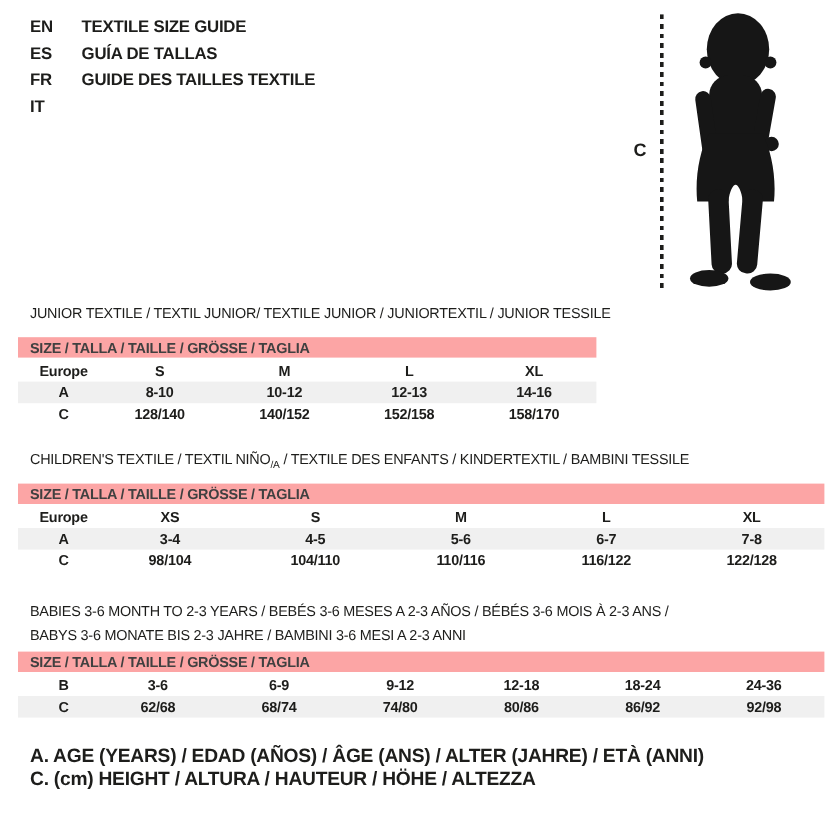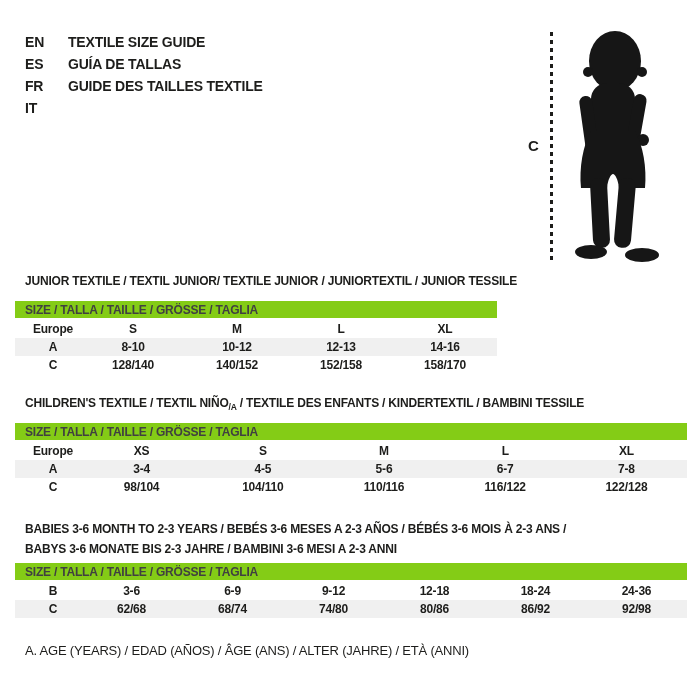--- a/index.html
+++ b/index.html
@@ -4,57 +4,57 @@
 <style>
   * { margin:0; padding:0; box-sizing:border-box; }
   html,body { width:700px; height:700px; }
   body {
     background:#ffffff;
     font-family:"Liberation Sans", sans-serif;
     color:#1d1d1b;
     position:relative;
     overflow:hidden;
   }
-  .canvas { position:absolute; inset:0;margin-top:20px; }
+  .canvas { position:absolute; inset:0; }
 
   
   .lang-list { position:absolute; left:25px; top:11px; }
   .lang-row { display:flex; height:22px; align-items:center;
               font-weight:bold; font-size:14px; letter-spacing:-0.2px; }
   .lang-code { width:43px; }
 
   
   .measure-line { position:absolute; left:550px; top:12px; width:3px; height:231px;
                   background:repeating-linear-gradient(to bottom,#1d1d1b 0 4px, transparent 4px 8px); }
   .measure-label { position:absolute; left:528px; top:117px;
                    font-weight:bold; font-size:15px; }
   .silhouette { position:absolute; left:563px; top:8px; width:100px; height:236px; }
 
   
-  .section-title { position:absolute; left:25px; font-weight:bold; font-size:12px;
+  .section-title { position:absolute; left:25px; font-weight:normal; font-size:12px;
                    letter-spacing:-0.2px; white-space:nowrap; }
   .section-title .sub { font-size:8.5px; vertical-align:sub; }
   .two-line div { line-height:20px; }
 
   
   .size-table { position:absolute; left:15px; }
-  .t-header { height:17px; background:#84cc16; display:flex; align-items:center;
+  .t-header { height:17px; background:#fca5a5; display:flex; align-items:center;
               padding-left:10px; font-weight:bold; font-size:12px; color:#404040;
               letter-spacing:-0.2px; margin-bottom:2px; }
   .t-row { display:grid; height:18px; align-items:center;
            font-weight:bold; font-size:12px; letter-spacing:-0.2px; }
   .t-row.shaded { background:#f0f0f0; }
   .t-label { padding-left:10px; text-align:center; }
   .t-cell { text-align:center; }
   .cols-4 { grid-template-columns:66px repeat(4,1fr); }
   .cols-5 { grid-template-columns:66px repeat(5,1fr); }
   .cols-6 { grid-template-columns:66px repeat(6,1fr); }
 
   
-  .legend { position:absolute; left:25px; top:621px; font-weight:normal; font-size:13px;
+  .legend { position:absolute; left:25px; top:621px; font-weight:bold; font-size:16px;
             letter-spacing:-0.2px; }
   .legend div { line-height:19px; }
 </style>
 </head>
 <body>
 
 <div class="canvas">
 
   <div class="lang-list">
     <div class="lang-row">
@@ -171,15 +171,16 @@
       <div class="t-cell">68/74</div>
       <div class="t-cell">74/80</div>
       <div class="t-cell">80/86</div>
       <div class="t-cell">86/92</div>
       <div class="t-cell">92/98</div>
     </div>
   </div>
 
   <div class="legend">
     <div>A. AGE (YEARS) / EDAD (AÑOS) / ÂGE (ANS) / ALTER (JAHRE) / ETÀ (ANNI)</div>
+    <div>C. (cm) HEIGHT / ALTURA / HAUTEUR / HÖHE / ALTEZZA</div>
   </div>
 
 </div>
 
 </body></html>

